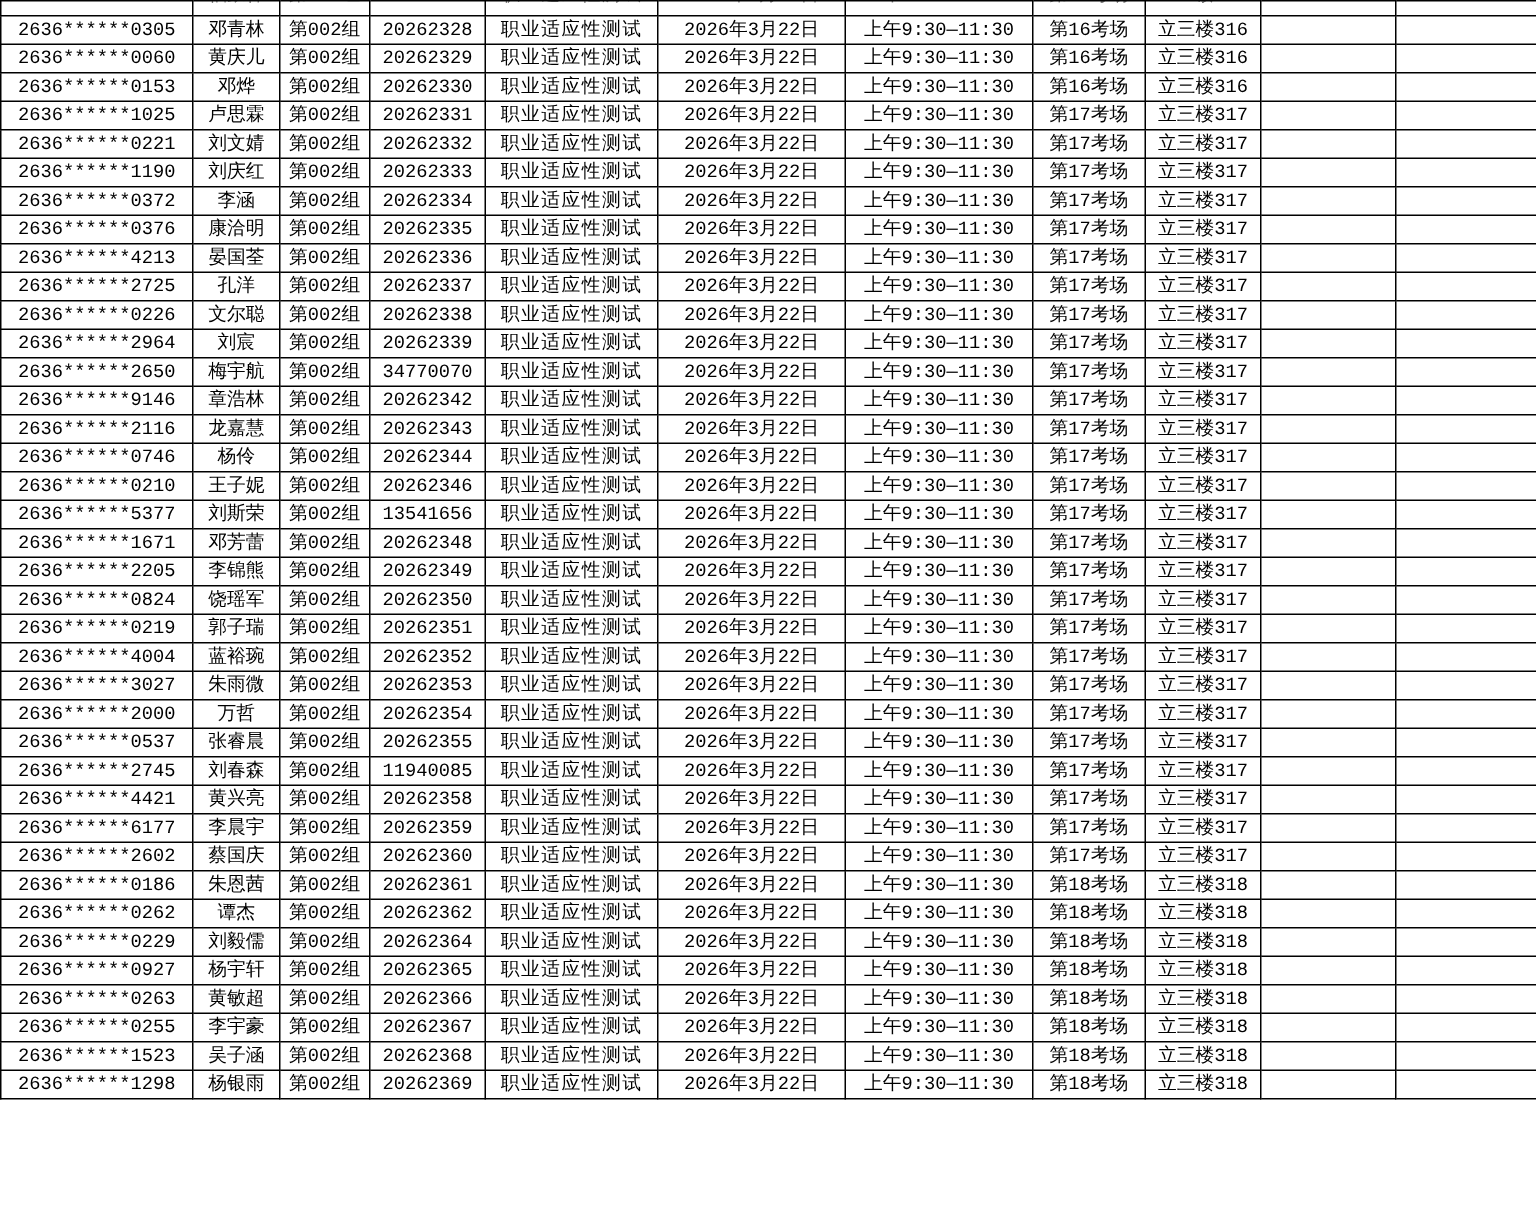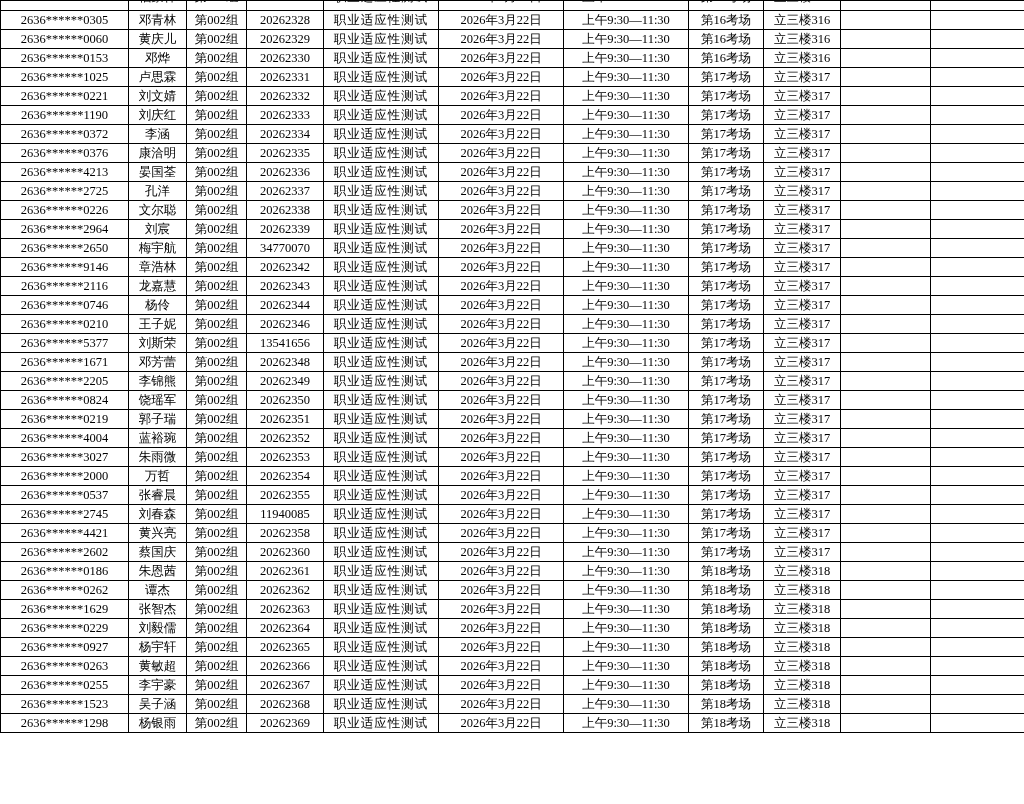--- a/index.html
+++ b/index.html
@@ -11,20 +11,21 @@
     width: 1024px;
     height: 804px;
     overflow: hidden;
     font-family: "Liberation Serif", "DejaVu Serif", serif;
   }
   .sheet {
     position: relative;
     width: 1024px;
     height: 804px;
     overflow: hidden;
+    font-family: Liberation Mono, monospace;
   }
   table.exam-table {
     border-collapse: collapse;
     table-layout: fixed;
     width: 1024px;
     margin: 0;
     padding: 0;
   }
   table.exam-table td {
     border: 1px solid #000000;
@@ -481,20 +482,33 @@
           <td class="examnocol">20262358</td>
           <td class="subjcol">职业适应性测试</td>
           <td class="datecol">2026年3月22日</td>
           <td class="timecol">上午9:30—11:30</td>
           <td class="roomcol">第17考场</td>
           <td class="placecol">立三楼317</td>
           <td class="blank"></td>
           <td class="blank"></td>
         </tr>
         <tr>
+          <td class="idcol">2636******6177</td>
+          <td class="namecol">李晨宇</td>
+          <td class="groupcol">第002组</td>
+          <td class="examnocol">20262359</td>
+          <td class="subjcol">职业适应性测试</td>
+          <td class="datecol">2026年3月22日</td>
+          <td class="timecol">上午9:30—11:30</td>
+          <td class="roomcol">第17考场</td>
+          <td class="placecol">立三楼317</td>
+          <td class="blank"></td>
+          <td class="blank"></td>
+        </tr>
+        <tr>
           <td class="idcol">2636******2602</td>
           <td class="namecol">蔡国庆</td>
           <td class="groupcol">第002组</td>
           <td class="examnocol">20262360</td>
           <td class="subjcol">职业适应性测试</td>
           <td class="datecol">2026年3月22日</td>
           <td class="timecol">上午9:30—11:30</td>
           <td class="roomcol">第17考场</td>
           <td class="placecol">立三楼317</td>
           <td class="blank"></td>
@@ -511,33 +525,20 @@
           <td class="roomcol">第18考场</td>
           <td class="placecol">立三楼318</td>
           <td class="blank"></td>
           <td class="blank"></td>
         </tr>
         <tr>
           <td class="idcol">2636******0262</td>
           <td class="namecol">谭杰</td>
           <td class="groupcol">第002组</td>
           <td class="examnocol">20262362</td>
-          <td class="subjcol">职业适应性测试</td>
-          <td class="datecol">2026年3月22日</td>
-          <td class="timecol">上午9:30—11:30</td>
-          <td class="roomcol">第18考场</td>
-          <td class="placecol">立三楼318</td>
-          <td class="blank"></td>
-          <td class="blank"></td>
-        </tr>
-        <tr>
-          <td class="idcol">2636******1629</td>
-          <td class="namecol">张智杰</td>
-          <td class="groupcol">第002组</td>
-          <td class="examnocol">20262363</td>
           <td class="subjcol">职业适应性测试</td>
           <td class="datecol">2026年3月22日</td>
           <td class="timecol">上午9:30—11:30</td>
           <td class="roomcol">第18考场</td>
           <td class="placecol">立三楼318</td>
           <td class="blank"></td>
           <td class="blank"></td>
         </tr>
         <tr>
           <td class="idcol">2636******0229</td>

